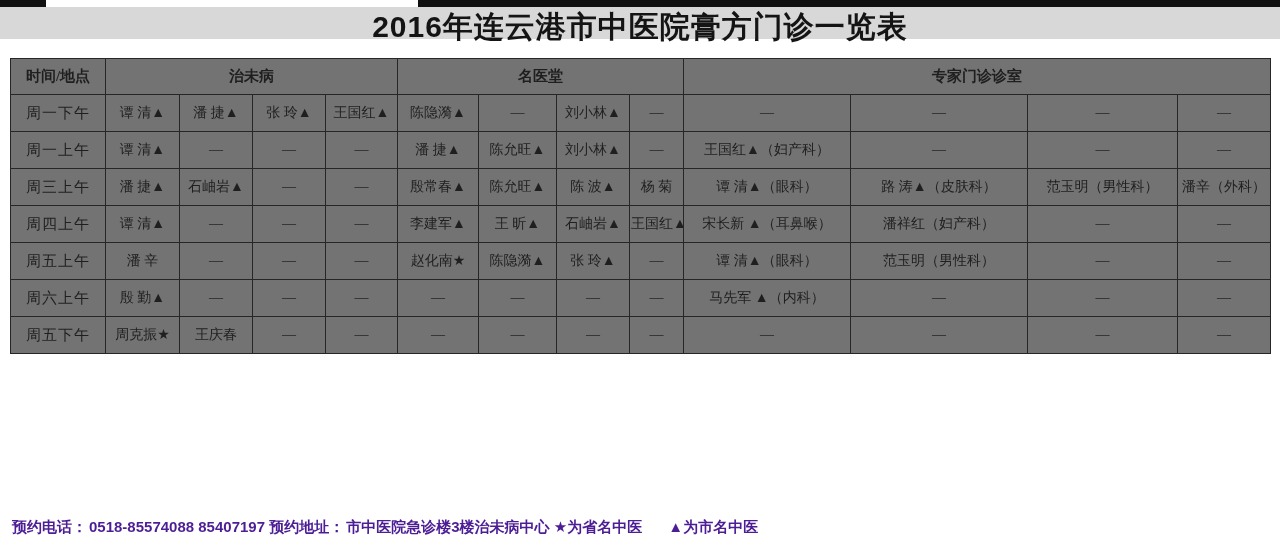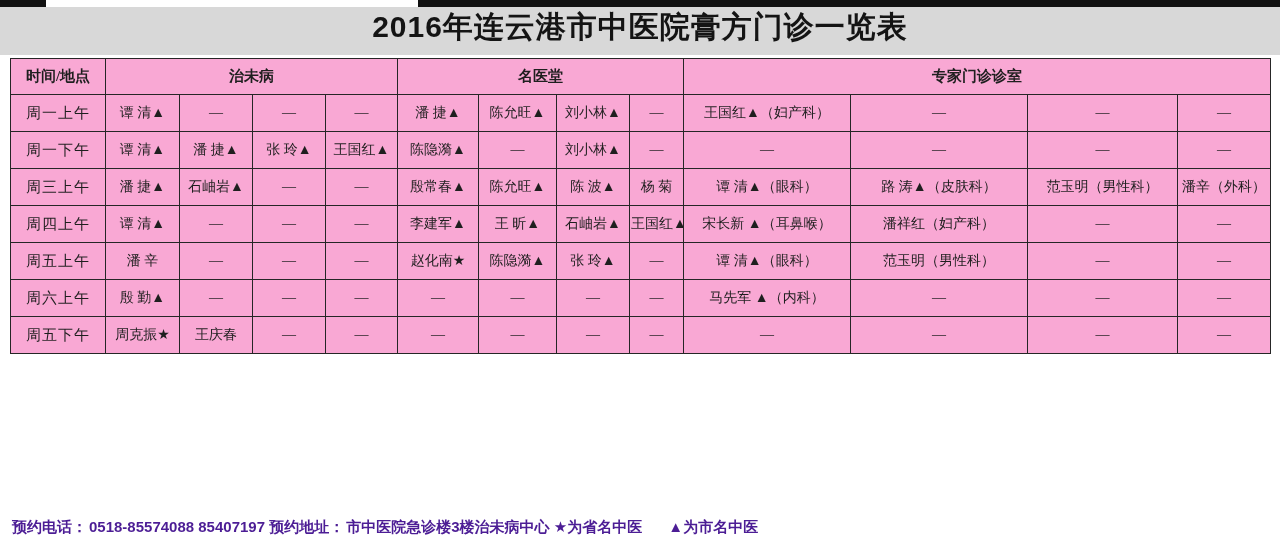--- a/index.html
+++ b/index.html
@@ -10,32 +10,32 @@
   }
   *{margin:0;padding:0;box-sizing:border-box;}
   html,body{width:1280px;height:548px;background:#ffffff;overflow:hidden;}
   body{font-family:"Liberation Serif","DejaVu Serif","DejaVu Sans",serif;color:var(--text);}
 
   .top-strip{position:absolute;top:0;left:0;width:1280px;height:7px;}
   .top-strip .seg-left{position:absolute;left:0;top:0;width:46px;height:7px;background:var(--strip);}
   .top-strip .seg-right{position:absolute;left:418px;top:0;width:862px;height:7px;background:var(--strip);}
 
   .title-band{
-    position:absolute;top:7px;left:0;width:1280px;height:48px;
+    position:absolute;top:7px;left:0;width:1280px;height:32px;
     background:var(--band);text-align:center;
   }
   .title-band h1{
     font-family:"Liberation Sans","DejaVu Sans",sans-serif;
     font-size:30px;font-weight:bold;line-height:40px;letter-spacing:1px;color:#141414;
   }
 
   table.schedule{
     position:absolute;top:58px;left:10px;width:1260px;
     border-collapse:collapse;table-layout:fixed;
-    background:#f9a8d4;
+    background:#737373;
   }
   table.schedule th, table.schedule td{
     border:1.5px solid var(--border);
     text-align:center;vertical-align:middle;
     font-size:14px;line-height:1.1;
     padding:0 1px;overflow:hidden;white-space:nowrap;
   }
   table.schedule thead th{height:36px;font-size:15px;font-weight:bold;}
   table.schedule tbody tr{height:37px;}
   table.schedule td.time-cell{font-size:15px;letter-spacing:1px;}
@@ -80,45 +80,45 @@
   <thead>
     <tr>
       <th>时间/地点</th>
       <th colspan="4">治未病</th>
       <th colspan="4">名医堂</th>
       <th colspan="4">专家门诊诊室</th>
     </tr>
   </thead>
   <tbody id="schedule-body">
       <tr>
-        <td class="time-cell">周一上午</td>
-        <td>谭 清▲</td>
-        <td>—</td>
-        <td>—</td>
-        <td>—</td>
-        <td>潘 捷▲</td>
-        <td>陈允旺▲</td>
-        <td>刘小林▲</td>
-        <td>—</td>
-        <td>王国红▲（妇产科）</td>
-        <td>—</td>
-        <td>—</td>
-        <td>—</td>
-      </tr>
-      <tr>
         <td class="time-cell">周一下午</td>
         <td>谭 清▲</td>
         <td>潘 捷▲</td>
         <td>张 玲▲</td>
         <td>王国红▲</td>
         <td>陈隐漪▲</td>
         <td>—</td>
         <td>刘小林▲</td>
         <td>—</td>
         <td>—</td>
+        <td>—</td>
+        <td>—</td>
+        <td>—</td>
+      </tr>
+      <tr>
+        <td class="time-cell">周一上午</td>
+        <td>谭 清▲</td>
+        <td>—</td>
+        <td>—</td>
+        <td>—</td>
+        <td>潘 捷▲</td>
+        <td>陈允旺▲</td>
+        <td>刘小林▲</td>
+        <td>—</td>
+        <td>王国红▲（妇产科）</td>
         <td>—</td>
         <td>—</td>
         <td>—</td>
       </tr>
       <tr>
         <td class="time-cell">周三上午</td>
         <td>潘 捷▲</td>
         <td>石岫岩▲</td>
         <td>—</td>
         <td>—</td>

